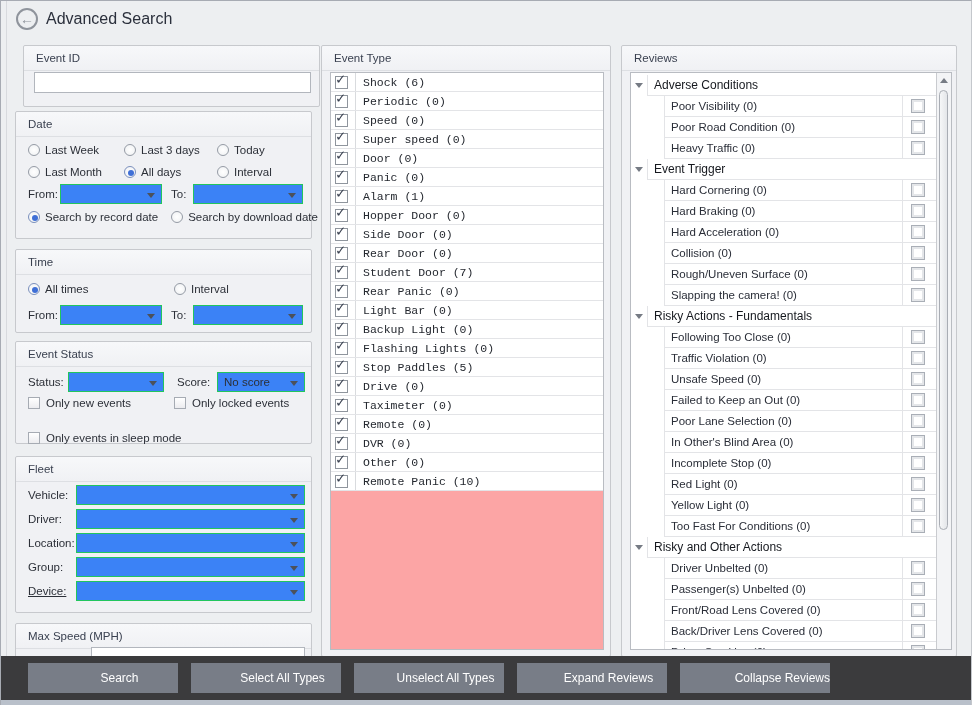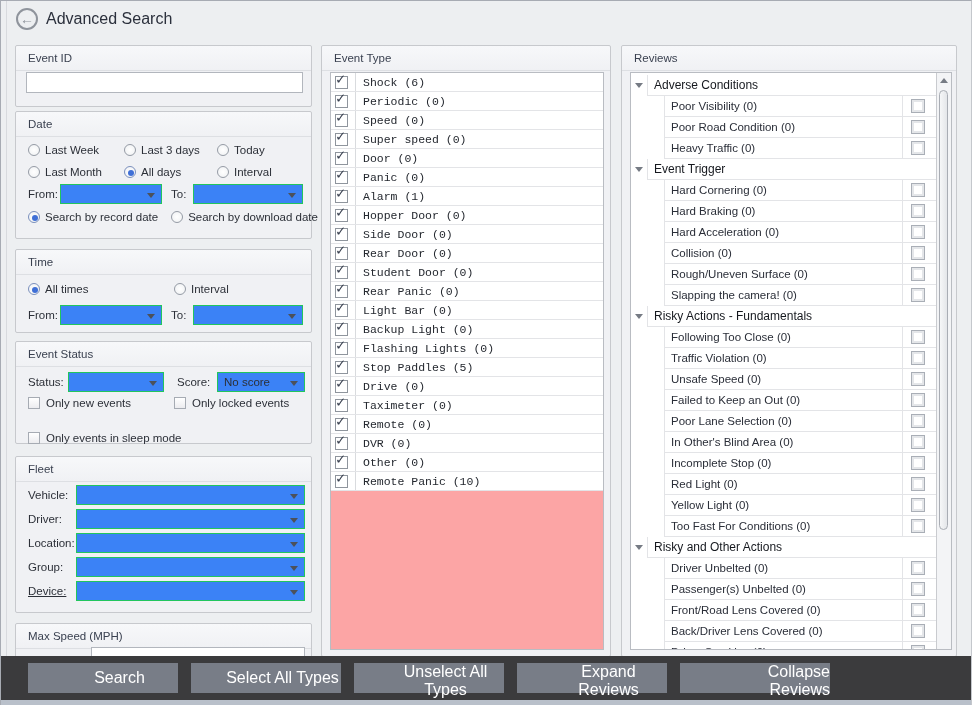--- a/index.html
+++ b/index.html
@@ -70,34 +70,34 @@
 
   .rv-scroll{ position:absolute; right:0; top:0; bottom:0; width:15px; border-left:1px solid #c9cbcf; background:#f3f4f6; }
   .rv-up{ position:absolute; top:5px; left:3px; width:0; height:0;
     border-left:4px solid transparent; border-right:4px solid transparent; border-bottom:5px solid #767b84; cursor:pointer;}
   .rv-thumb{ position:absolute; top:17px; left:2px; width:9px; height:440px; border:1px solid #a9adb4;
     border-radius:5px; background:linear-gradient(90deg,#f6f7f8,#e4e6e9); cursor:pointer; }
 
   
   .footer{ position:absolute; left:0; top:655px; width:972px; height:44px; background:#3b3b3d; z-index:5; }
   .footer .btn{ position:absolute; top:7px; width:150px; height:30px; background:#787d87; color:#fff;
-    border:none; font-family:inherit; font-size:16px; cursor:pointer;padding-left:33px; }
+    border:none; font-family:inherit; font-size:12px; cursor:pointer;padding-left:33px; }
   .bottom-strip{ position:absolute; left:0; top:699px; width:972px; height:6px; background:#b9c0ca; z-index:5; }
 </style>
 </head>
 <body>
 
 <div class="app-header">
   <div class="back-btn">
     <span>←</span>
   </div>
   <div class="page-title">Advanced Search</div>
 </div>
 
-<div class="group" style="left:14px; top:44px; width:297px; height:62px;">
+<div class="group" style="left:22px; top:44px; width:297px; height:62px;">
   <div class="group-header">Event ID</div>
   <input class="text-input" style="left: 10px; top: 26px; width: 277px;" value="">
 </div>
 
 <div class="group" style="left:14px; top:110px; width:297px; height:128px;">
   <div class="group-header">Date</div>
   <div id="date-options" style="position:absolute; left:12px; top:32px; display:grid; grid-template-columns:96px 93px 1fr; row-gap:10px;">
       <label class="radio">
         <span class="rb"></span>
         <span>Last Week</span>
@@ -288,21 +288,21 @@
       <div class="et-row">
         <div class="et-checkcell">
           <span class="etcheck"></span>
         </div>
         <span class="et-label">Rear Door (0)</span>
       </div>
       <div class="et-row">
         <div class="et-checkcell">
           <span class="etcheck"></span>
         </div>
-        <span class="et-label">Student Door (0)</span>
+        <span class="et-label">Student Door (7)</span>
       </div>
       <div class="et-row">
         <div class="et-checkcell">
           <span class="etcheck"></span>
         </div>
         <span class="et-label">Rear Panic (0)</span>
       </div>
       <div class="et-row">
         <div class="et-checkcell">
           <span class="etcheck"></span>

